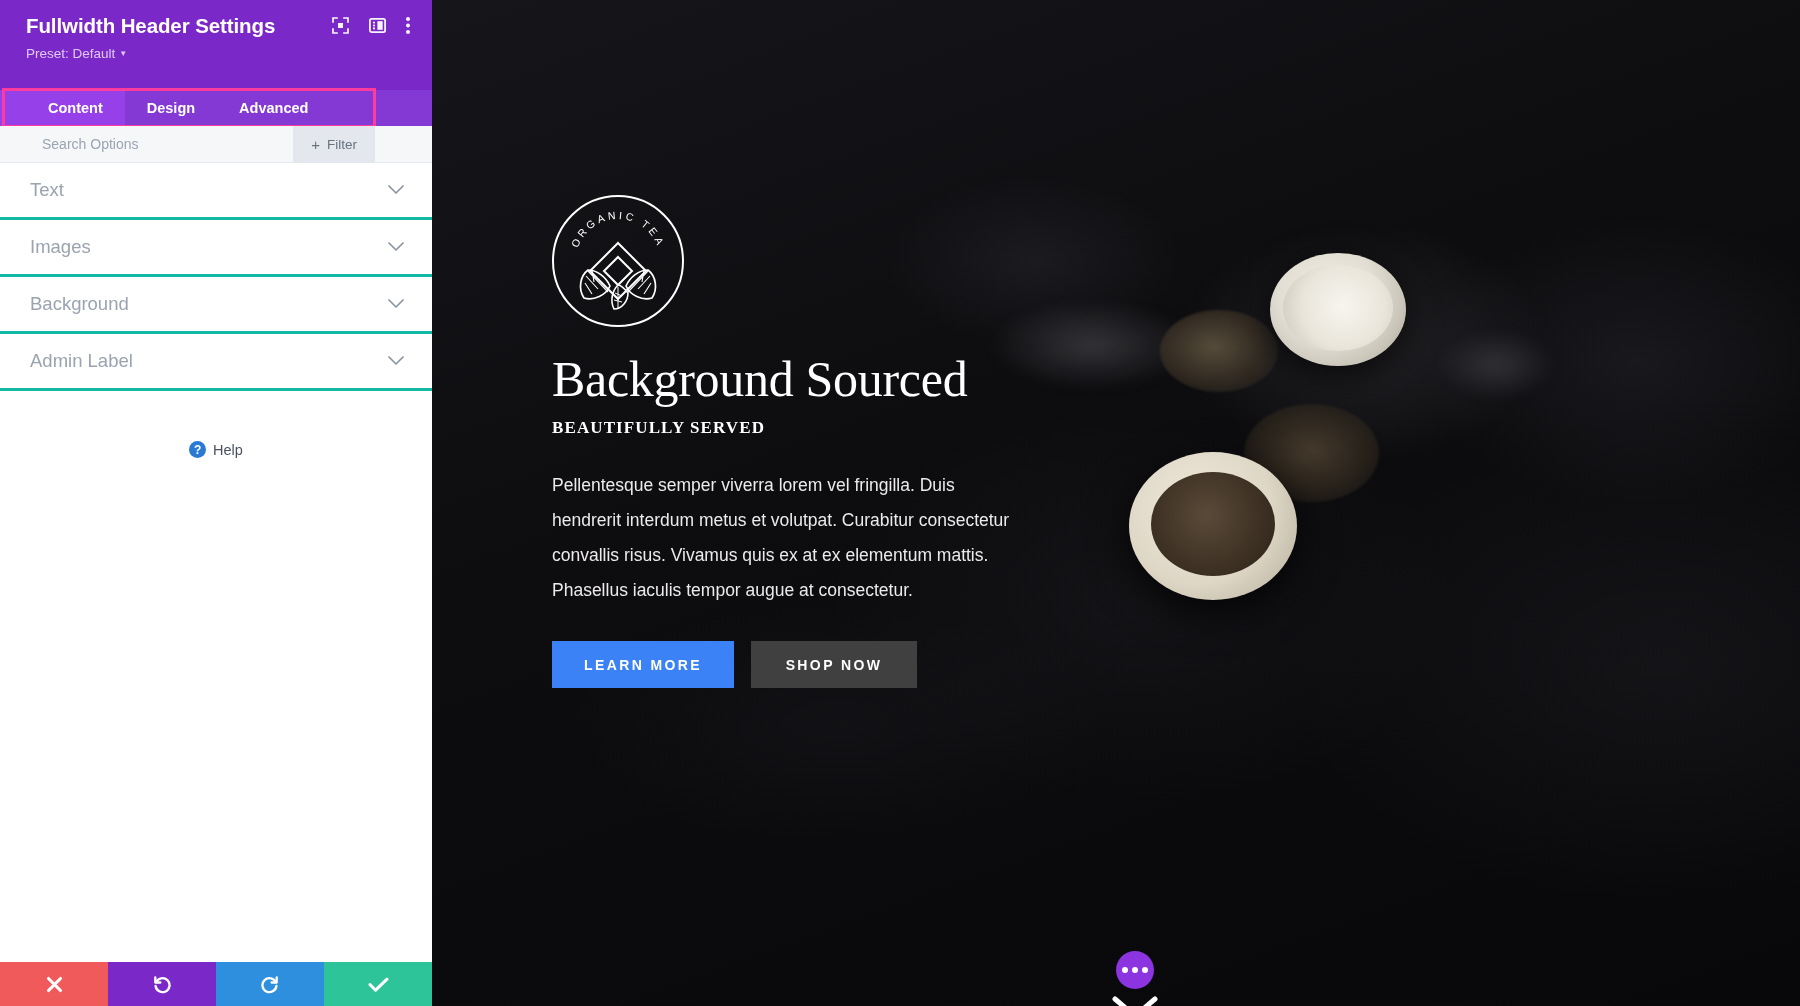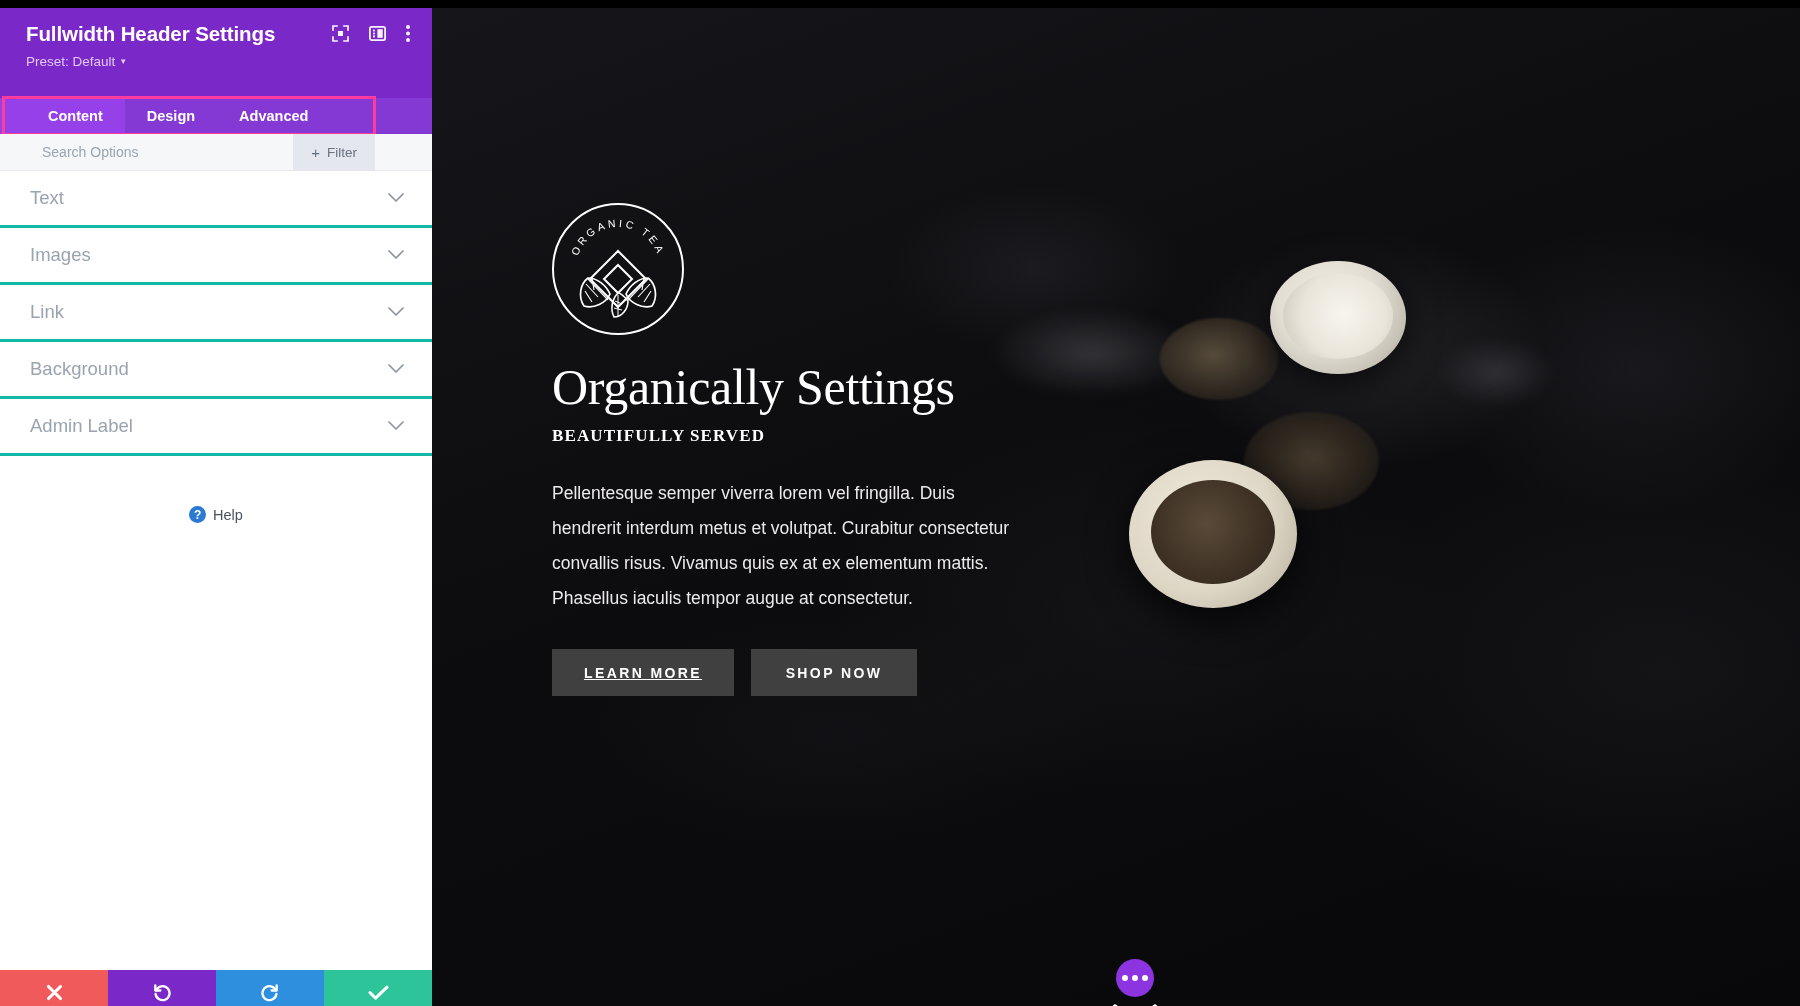--- a/index.html
+++ b/index.html
@@ -2,21 +2,21 @@
 <html><head>
 <meta charset="utf-8">
 <style>
   * { box-sizing: border-box; margin: 0; padding: 0; }
   html, body {
     width: 1800px; height: 1006px;
     overflow: hidden;
     font-family: "Liberation Sans", sans-serif;
     background: #000;
   }
-  .app { position: relative; width: 1800px; height: 824px; display: flex; margin-top: 8px; }
+  .app { position: relative; width: 1800px; height: 824px; display: flex; }
 
   
   .panel {
     width: 432px; height: 1006px;
     background: #fff;
     position: relative;
     display: flex; flex-direction: column;
     flex: 0 0 432px;
     z-index: 5;
   }
@@ -257,21 +257,21 @@
   .btn {
     height: 47px;
     display: flex; align-items: center; justify-content: center;
     padding: 0 26px;
     font-size: 14px;
     font-weight: 700;
     letter-spacing: 2.4px;
     cursor: pointer;
     white-space: nowrap;
   }
-  .btn-learn { background: #404040; color: #fff; min-width: 182px; text-decoration: underline; }
+  .btn-learn { background: #3b82f6; color: #fff; min-width: 182px; }
   .btn-shop { background: #404040; color: #fff; min-width: 166px; }
 
   
   .fab {
     position: absolute;
     left: 684px; top: 951px;
     width: 38px; height: 38px;
     border-radius: 50%;
     background: #8b34e0;
     display: flex; align-items: center; justify-content: center;
@@ -348,28 +348,20 @@
       <div class="acc-item">
         <span class="acc-label">Text</span>
         <span class="chev">
           <svg width="16" height="10" viewBox="0 0 16 10" fill="none">
               <path d="M1 1l7 7 7-7" stroke="#8c95a3" stroke-width="1.7" stroke-linecap="round" stroke-linejoin="round"></path>
             </svg>
         </span>
       </div>
       <div class="acc-item">
         <span class="acc-label">Images</span>
-        <span class="chev">
-          <svg width="16" height="10" viewBox="0 0 16 10" fill="none">
-              <path d="M1 1l7 7 7-7" stroke="#8c95a3" stroke-width="1.7" stroke-linecap="round" stroke-linejoin="round"></path>
-            </svg>
-        </span>
-      </div>
-      <div class="acc-item">
-        <span class="acc-label">Link</span>
         <span class="chev">
           <svg width="16" height="10" viewBox="0 0 16 10" fill="none">
               <path d="M1 1l7 7 7-7" stroke="#8c95a3" stroke-width="1.7" stroke-linecap="round" stroke-linejoin="round"></path>
             </svg>
         </span>
       </div>
       <div class="acc-item">
         <span class="acc-label">Background</span>
         <span class="chev">
           <svg width="16" height="10" viewBox="0 0 16 10" fill="none">
@@ -446,21 +438,21 @@
           <path d="M34 74 L54 95 M38 73 L40 85 M32 79 L44 92 M31 86 L38 97" stroke="#fff" stroke-width="1.1"></path>
 
           <path d="M94 73 C102 79 104 92 98 101 C88 104 76 98 72 89 C76 80 85 73 94 73 Z" fill="none" stroke="#fff" stroke-width="1.7"></path>
           <path d="M94 74 L74 95 M90 73 L88 85 M96 79 L84 92 M97 86 L90 97" stroke="#fff" stroke-width="1.1"></path>
 
           <path d="M64 88 C58 94 56 104 60 112 C68 112 74 104 74 96 C70 91 67 88 64 88 Z" fill="none" stroke="#fff" stroke-width="1.6"></path>
           <path d="M64 90 L64 112 M61 96 L68 99 M60 103 L68 105" stroke="#fff" stroke-width="1"></path>
         </svg>
       </div>
 
-      <h1 class="hero-h1">Organically Settings</h1>
+      <h1 class="hero-h1">Background Sourced</h1>
       <div class="hero-sub">BEAUTIFULLY SERVED</div>
       <p class="hero-body">Pellentesque semper viverra lorem vel fringilla. Duis hendrerit interdum metus et volutpat. Curabitur consectetur convallis risus. Vivamus quis ex at ex elementum mattis. Phasellus iaculis tempor augue at consectetur.</p>
 
       <div class="hero-btns">
         <div class="btn btn-learn">LEARN MORE</div>
         <div class="btn btn-shop">SHOP NOW</div>
       </div>
     </div>
 
     <div class="fab">

